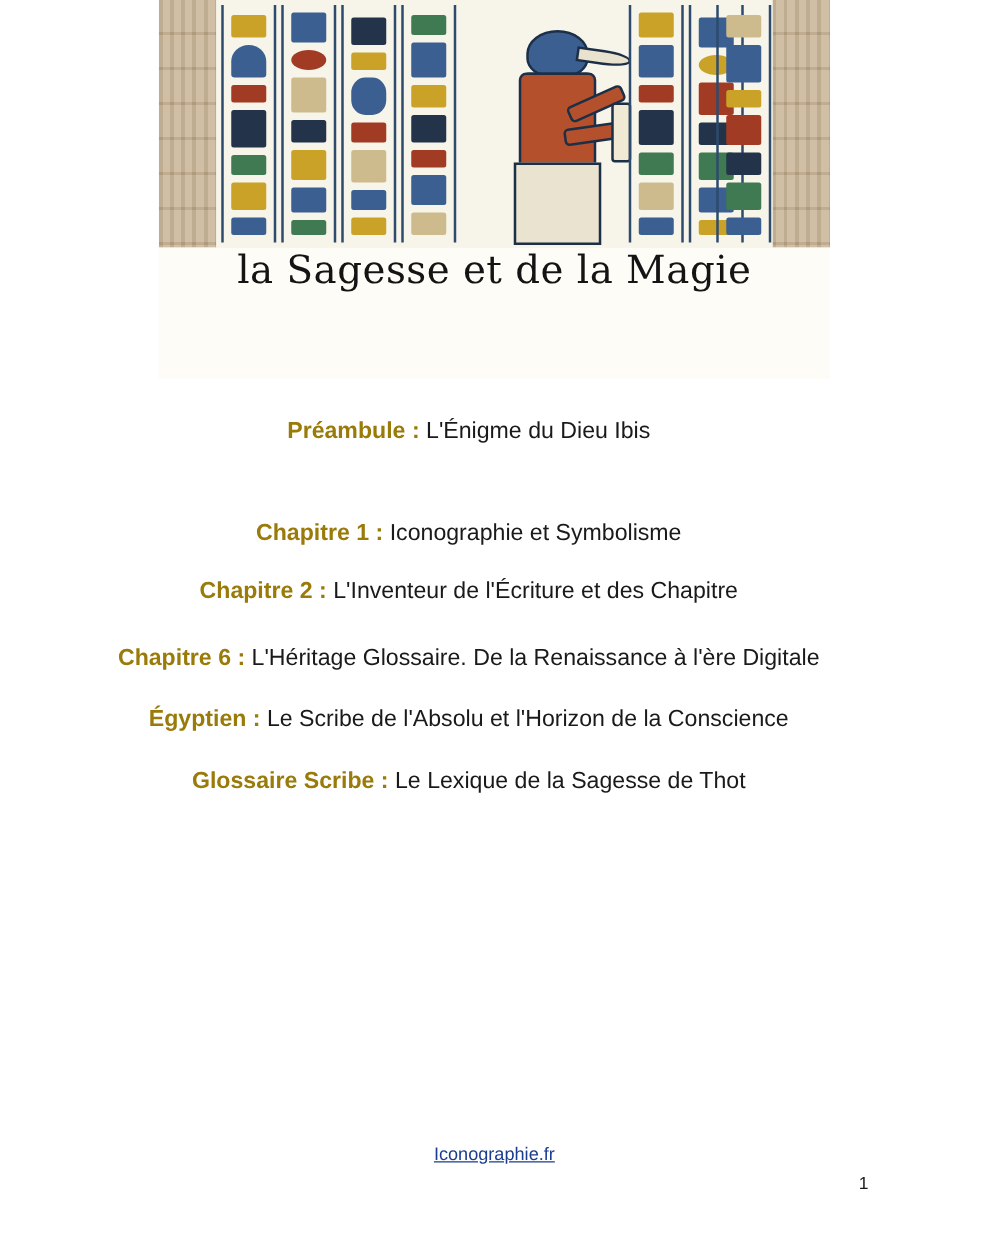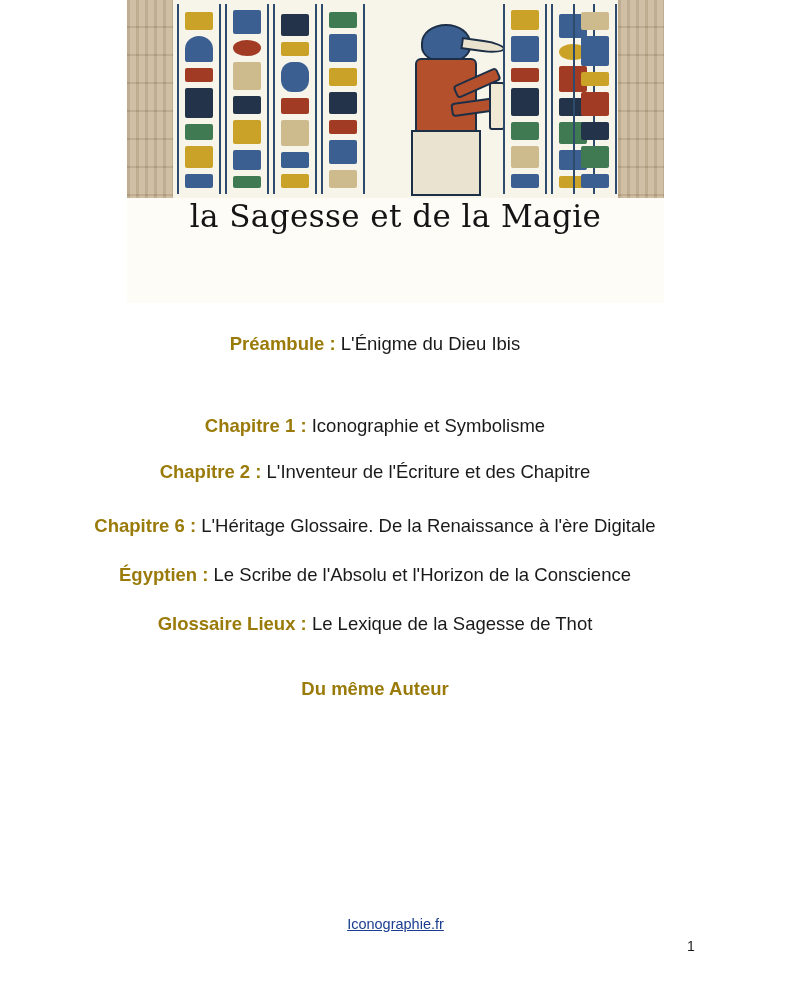--- a/index.html
+++ b/index.html
@@ -349,21 +349,20 @@
     <span class="lbl">Chapitre 6 :</span>
     <span>L'Héritage Glossaire. De la Renaissance à l'ère Digitale</span>
   </div>
 
   <div class="entry" style="margin-top:21px;">
     <span class="lbl">Égyptien :</span>
     <span>Le Scribe de l'Absolu et l'Horizon de la Conscience</span>
   </div>
 
   <div class="entry" style="margin-top:21px;">
-    <span class="lbl">Glossaire Lieux :</span>
+    <span class="lbl">Glossaire Scribe :</span>
     <span>Le Lexique de la Sagesse de Thot</span>
   </div>
 
-  <div class="section-author">Du même Auteur</div>
 </div>
 
 <a class="footer-link" href="#">Iconographie.fr</a>
 <div class="page-number">1</div>
 
 </body></html>

